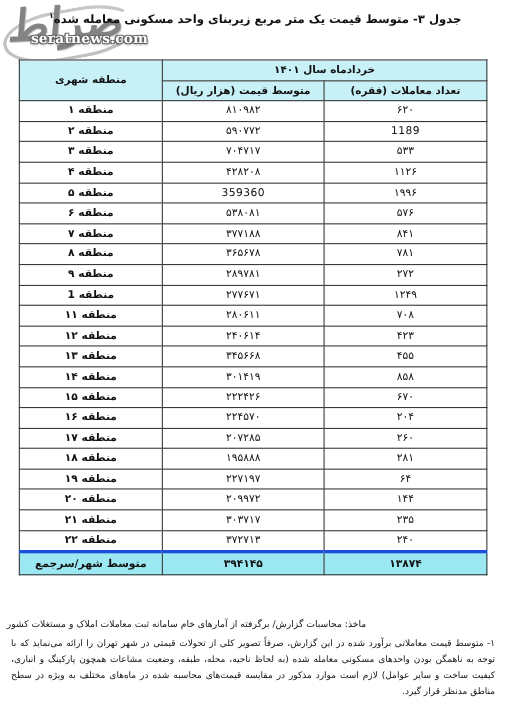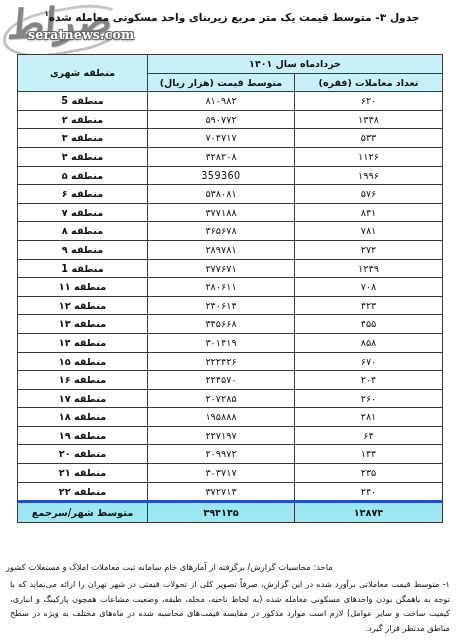--- a/index.html
+++ b/index.html
@@ -142,24 +142,24 @@
         </tr>
         <tr>
           <th class="h-sub">تعداد معاملات (فقره)</th>
           <th class="h-sub">متوسط قیمت (هزار ریال)</th>
         </tr>
       </thead>
       <tbody id="tbody">
           <tr>
             <td class="num">۶۲۰</td>
             <td class="num">۸۱۰۹۸۲</td>
-            <td class="region">منطقه 5</td>
-          </tr>
-          <tr>
-            <td class="num">۱۳۳۸</td>
+            <td class="region">منطقه ۱</td>
+          </tr>
+          <tr>
+            <td class="num">1189</td>
             <td class="num">۵۹۰۷۷۲</td>
             <td class="region">منطقه ۲</td>
           </tr>
           <tr>
             <td class="num">۵۳۳</td>
             <td class="num">۷۰۴۷۱۷</td>
             <td class="region">منطقه ۳</td>
           </tr>
           <tr>
             <td class="num">۱۱۲۶</td>

